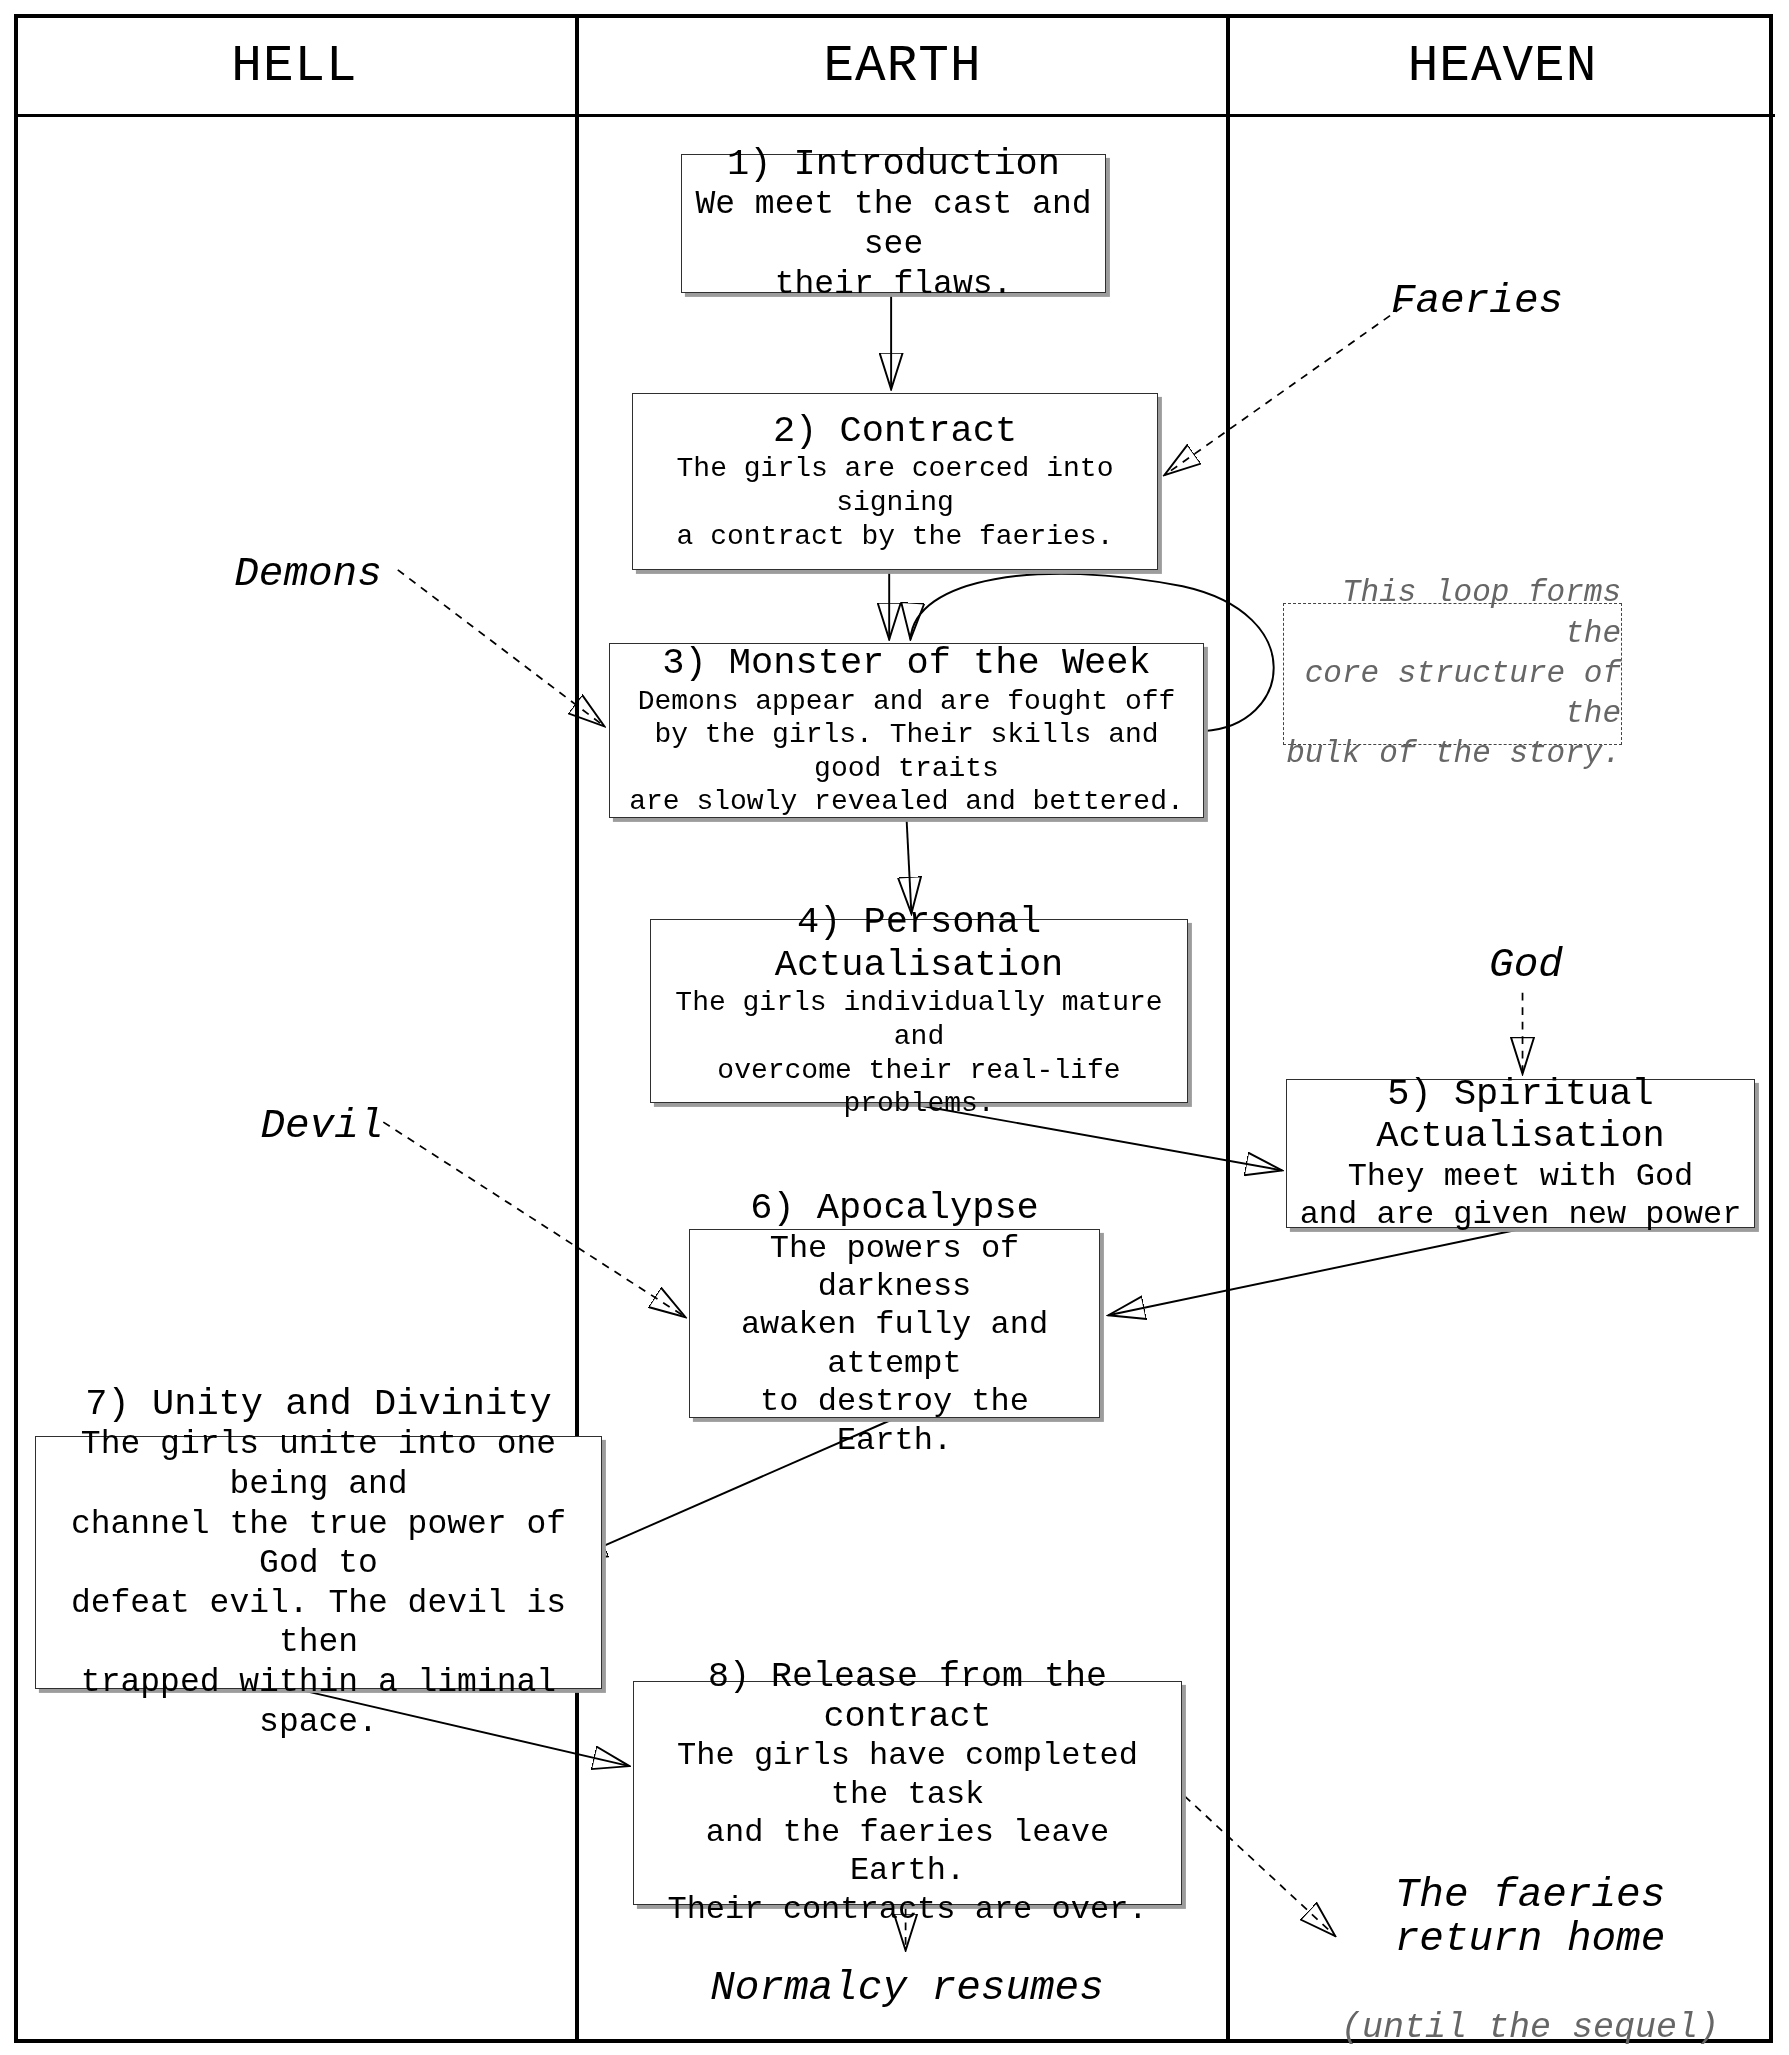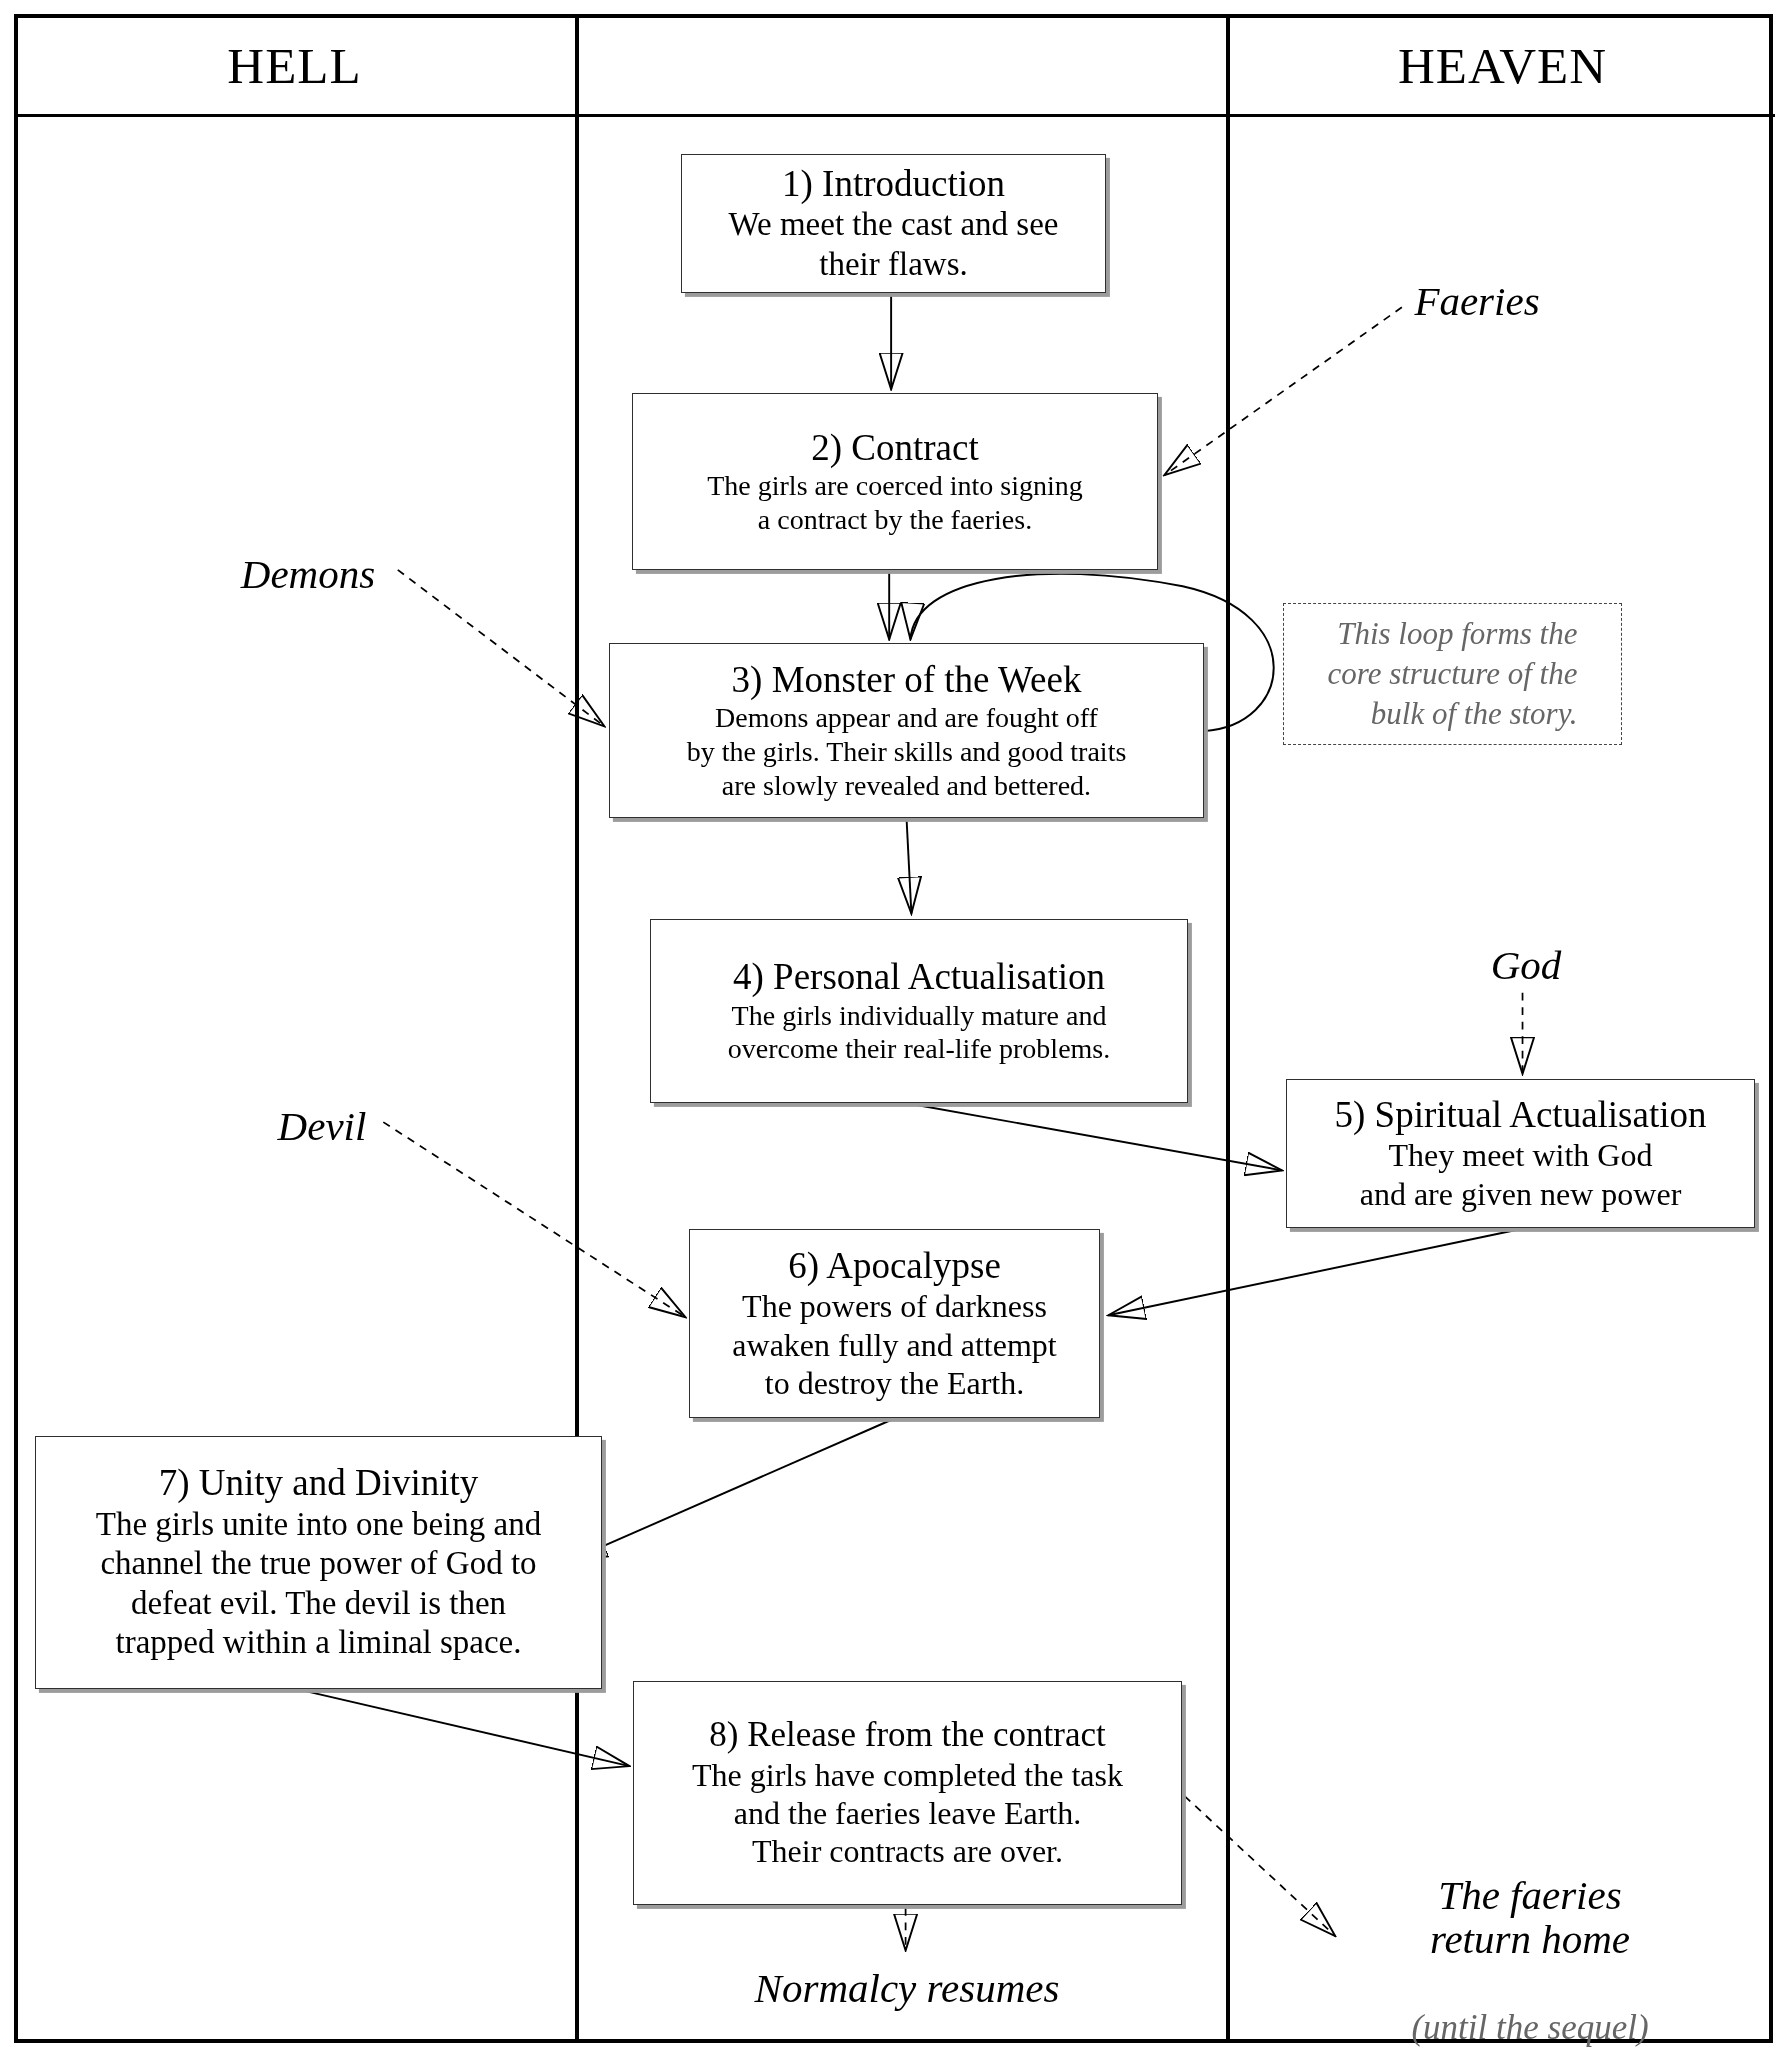--- a/index.html
+++ b/index.html
@@ -1,18 +1,18 @@
 <!DOCTYPE html>
 <html><head>
 <meta charset="utf-8">
 <style>
   html,body{margin:0;padding:0;background:#fff;}
   .canvas{
     position:relative;width:1789px;height:2056px;background:#ffffff;
-    font-family:Liberation Serif, serif;color:#000;overflow:hidden;
+    font-family:Liberation Mono, monospace;color:#000;overflow:hidden;
   }
   
   .frame{position:absolute;left:13.5px;top:13.5px;width:1751px;height:2021px;border:4.8px solid #000;}
   .vline{position:absolute;top:13.5px;height:2026px;width:3.9px;background:#000;}
   .header-sep{position:absolute;left:13.5px;top:114px;width:1761px;height:2.9px;background:#000;}
   .col-header{
     position:absolute;top:29px;height:75px;line-height:75px;text-align:center;
     font-size:51px;letter-spacing:1px;
   }
   
@@ -51,20 +51,21 @@
 <body>
 
 <div class="canvas">
 
   <div class="frame"></div>
   <div class="vline" style="left:575px;"></div>
   <div class="vline" style="left:1226px;"></div>
   <div class="header-sep"></div>
 
   <div class="col-header" style="left:13.5px;width:562px;">HELL</div>
+  <div class="col-header" style="left:579px;width:647px;">EARTH</div>
   <div class="col-header" style="left:1230px;width:545px;">HEAVEN</div>
 
   <svg class="arrows" width="1789" height="2056" viewBox="0 0 1853 2129">
     <defs>
       <marker id="ah" viewBox="0 0 40 26" refX="38" refY="13" markerWidth="40" markerHeight="26" orient="auto" markerUnits="userSpaceOnUse">
         <path d="M0,1 L38,13 L0,25 Z" fill="#000" stroke="none"></path>
       </marker>
     </defs>
     <path d="M923,303 L923,403" marker-end="url(#ah)"></path>
     <path d="M921,590 L921,662" marker-end="url(#ah)"></path>

